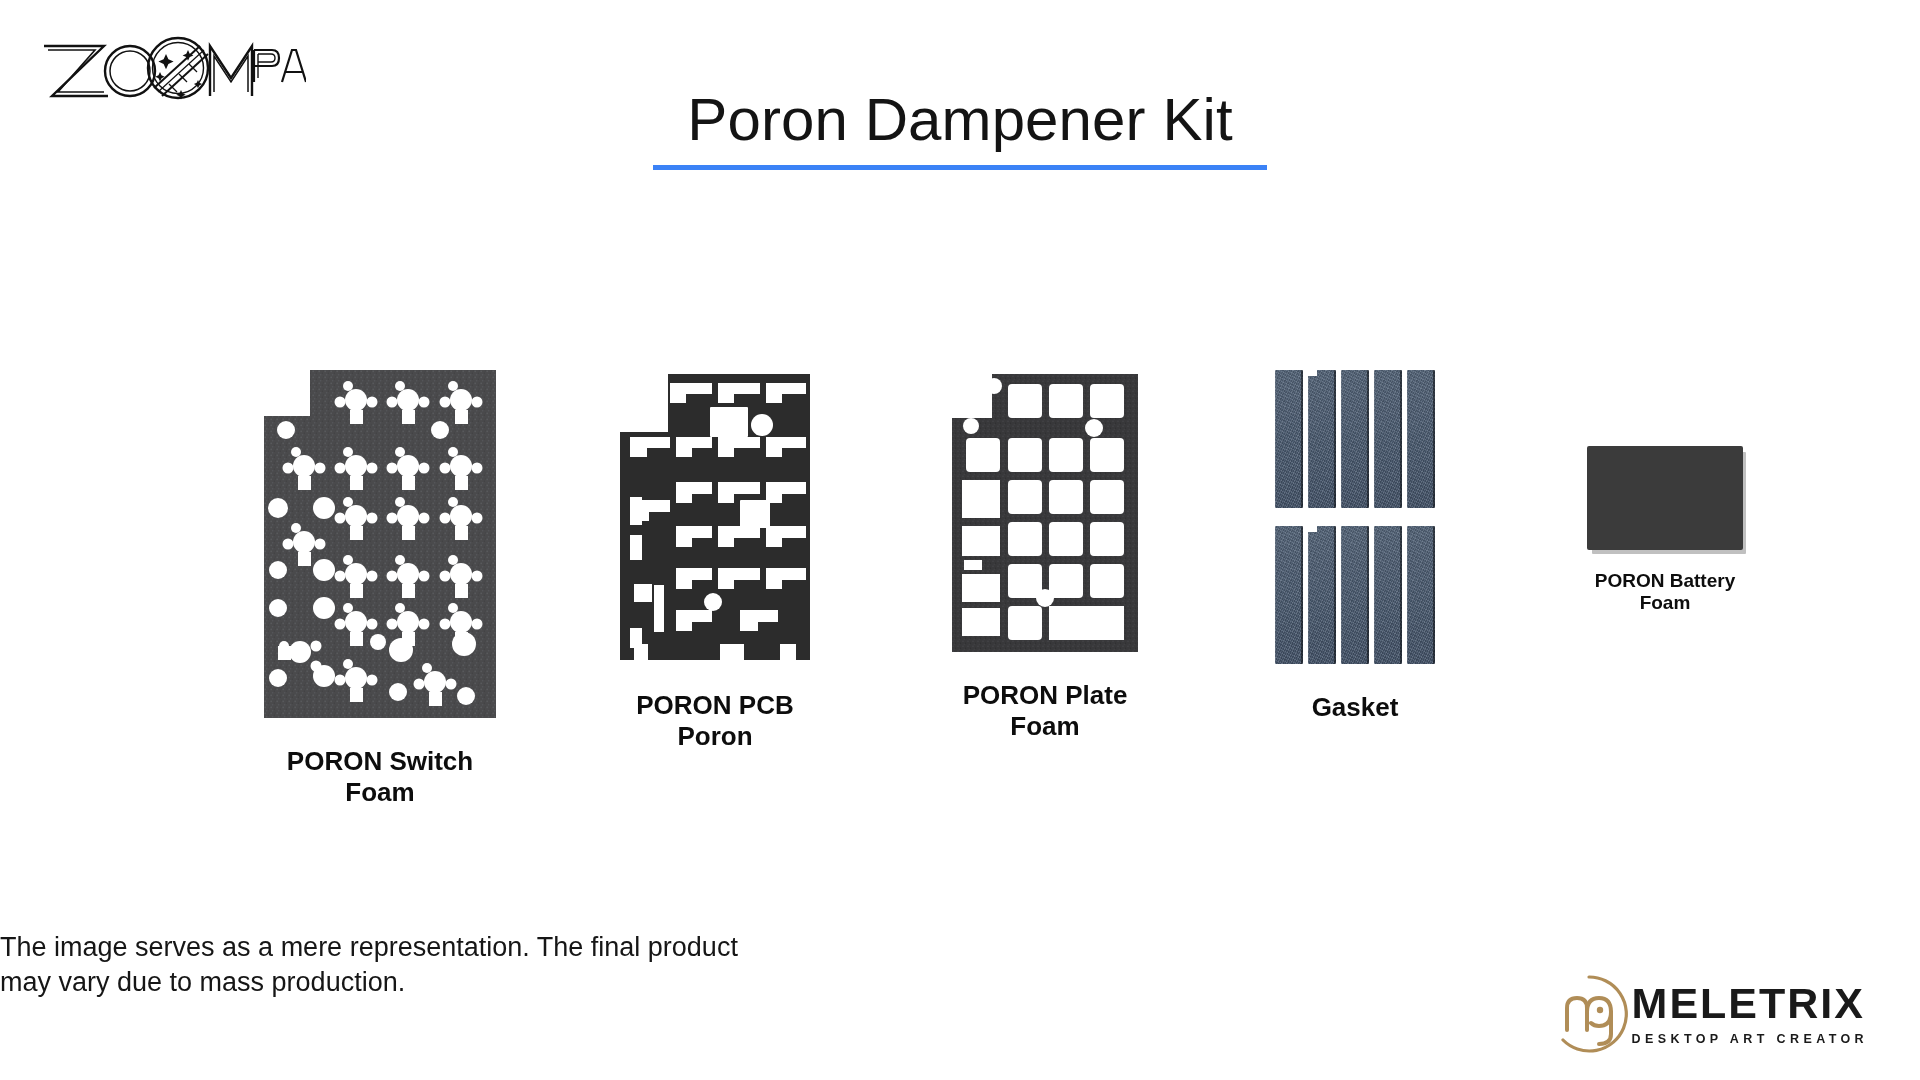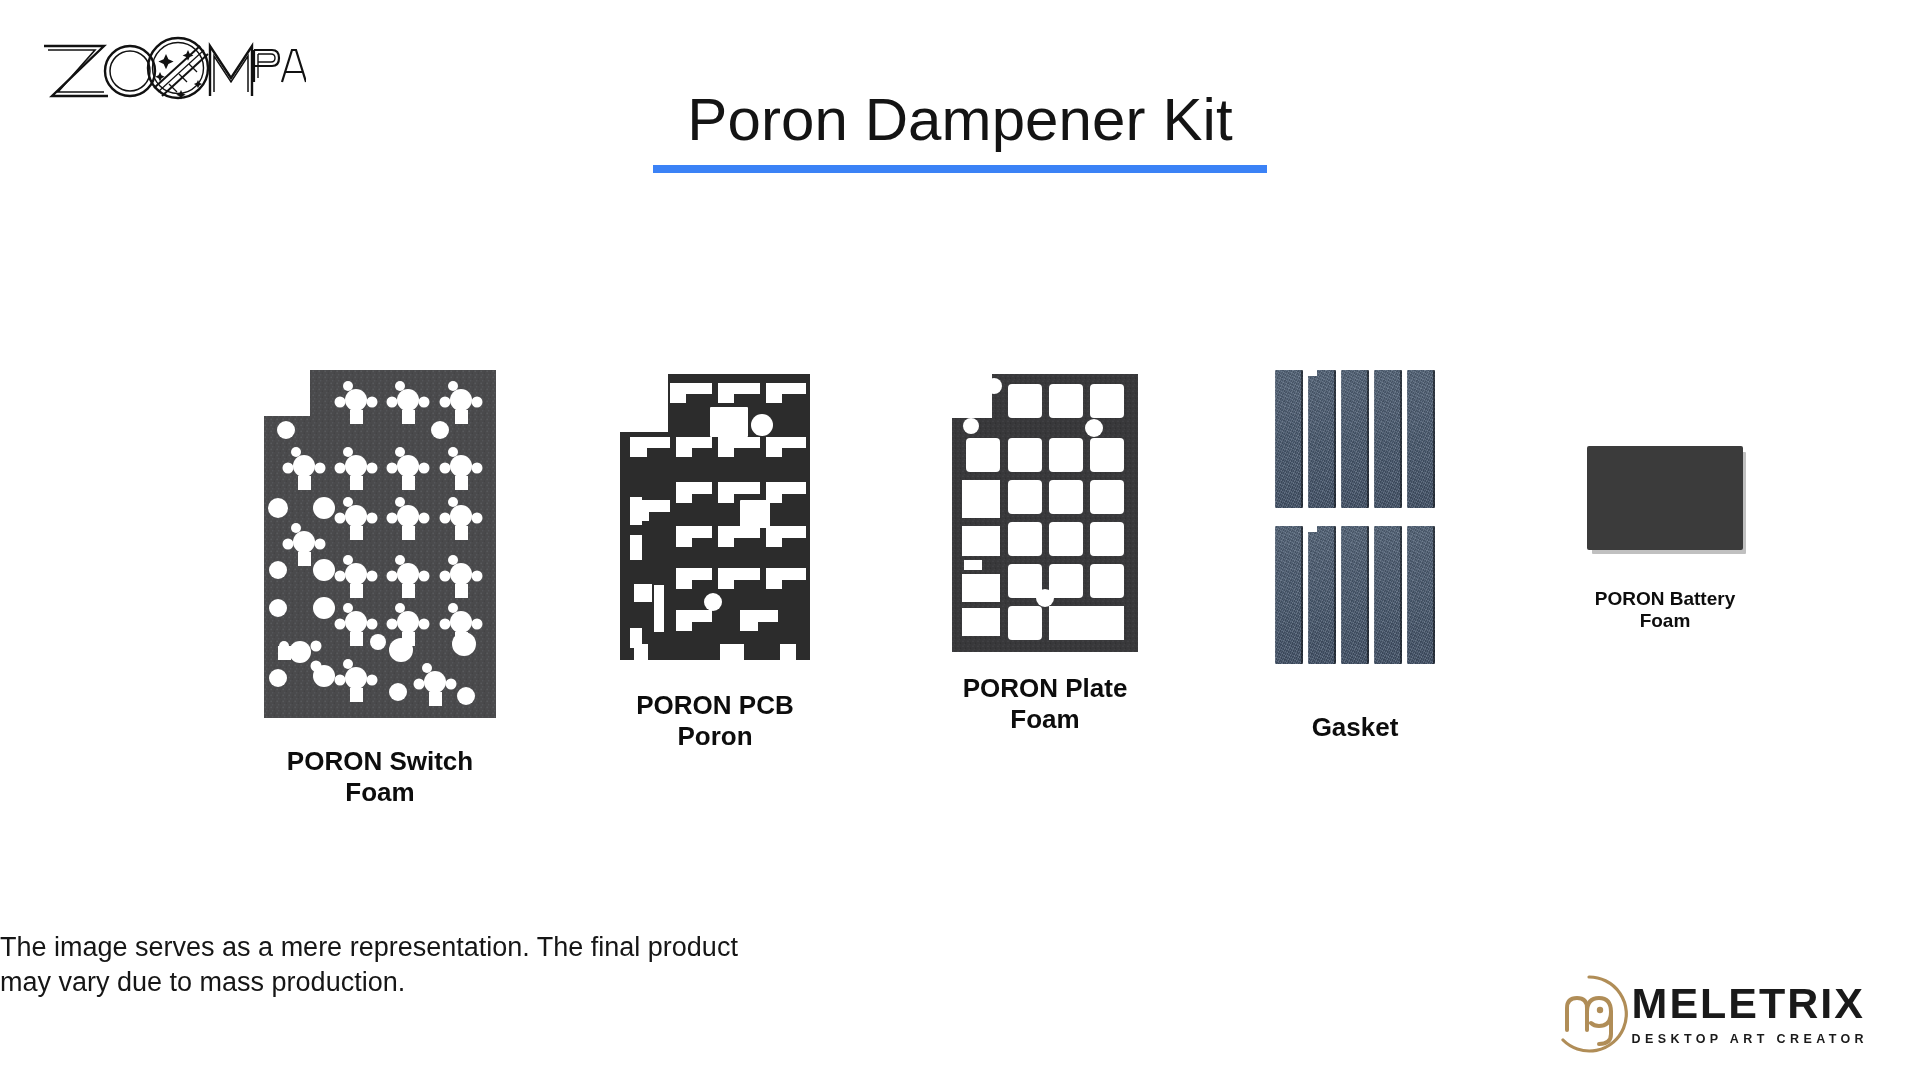--- a/index.html
+++ b/index.html
@@ -14,21 +14,21 @@
 
   
   #zoompad-logo { position:absolute; left:38px; top:26px; width:268px; height:78px; }
 
   
   #title-block { position:absolute; left:0; top:88px; width:1920px; text-align:center; }
   #page-title {
     font-size:60px; font-weight:400; letter-spacing:.1px;
     line-height:1.05; color:#141414;
     display:inline-block; padding:0 34px 14px 34px;
-    border-bottom:8px solid #3b82f6;
+    border-bottom:5px solid #3b82f6;
   }
   #page-subtitle {
     margin-top:22px; font-size:52px; font-weight:400; color:#141414; line-height:1.05;
   }
 
   
   #parts-row {
     position:absolute; left:0; top:370px; width:1920px; height:480px;
   }
   .part {
@@ -43,23 +43,23 @@
 
   
   #part-switch-foam { left:220px;  width:320px; }
   #part-pcb-foam    { left:565px;  width:300px; }
   #part-plate-foam  { left:895px;  width:300px; }
   #part-gasket      { left:1215px; width:280px; }
   #part-battery-foam{ left:1500px; width:330px; }
 
   #part-switch-foam  .part-label { margin-top:28px; }
   #part-pcb-foam     .part-label { margin-top:30px; }
-  #part-plate-foam   .part-label { margin-top:21px; }
-  #part-gasket       .part-label { margin-top:48px; }
-  #part-battery-foam .part-label { margin-top:38px; font-size:19px; }
+  #part-plate-foam   .part-label { margin-top:28px; }
+  #part-gasket       .part-label { margin-top:28px; }
+  #part-battery-foam .part-label { margin-top:20px; font-size:19px; }
 
   .foam-svg { display:block; }
 
   
   #gasket-visual { display:flex; flex-direction:column; gap:18px; align-items:center; }
   .gasket-group { display:flex; gap:5px; }
   .gasket-strip {
     width:28px; height:138px;
     background:
       repeating-linear-gradient(115deg, rgba(255,255,255,.10) 0 1px, rgba(0,0,0,.10) 1px 2px,

